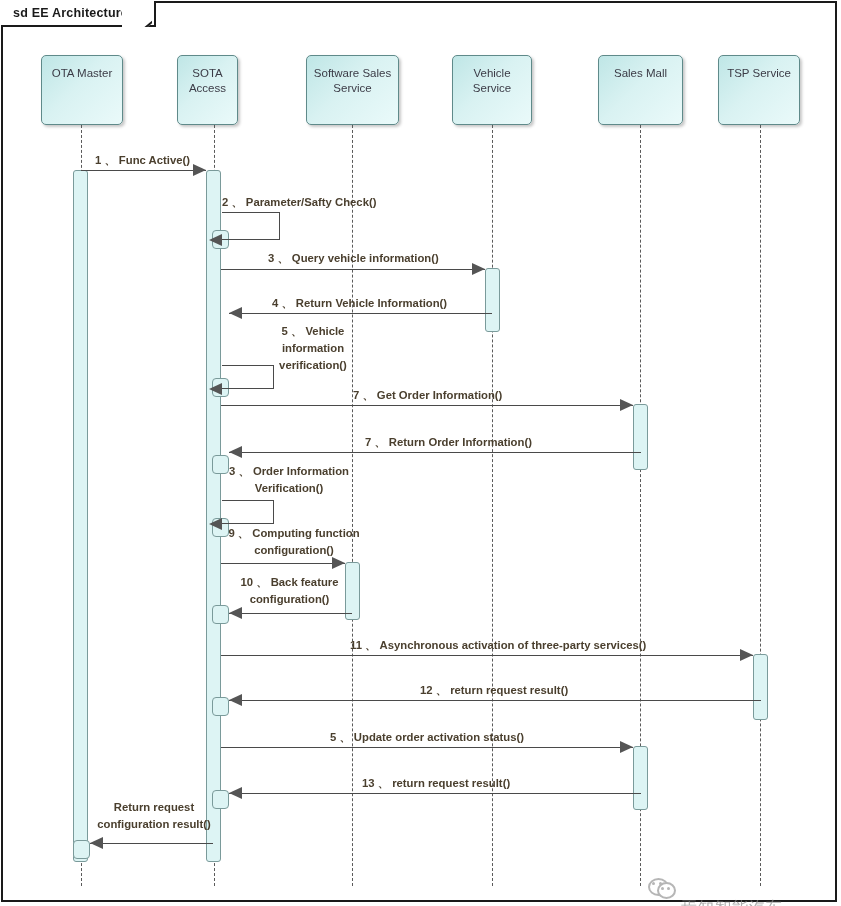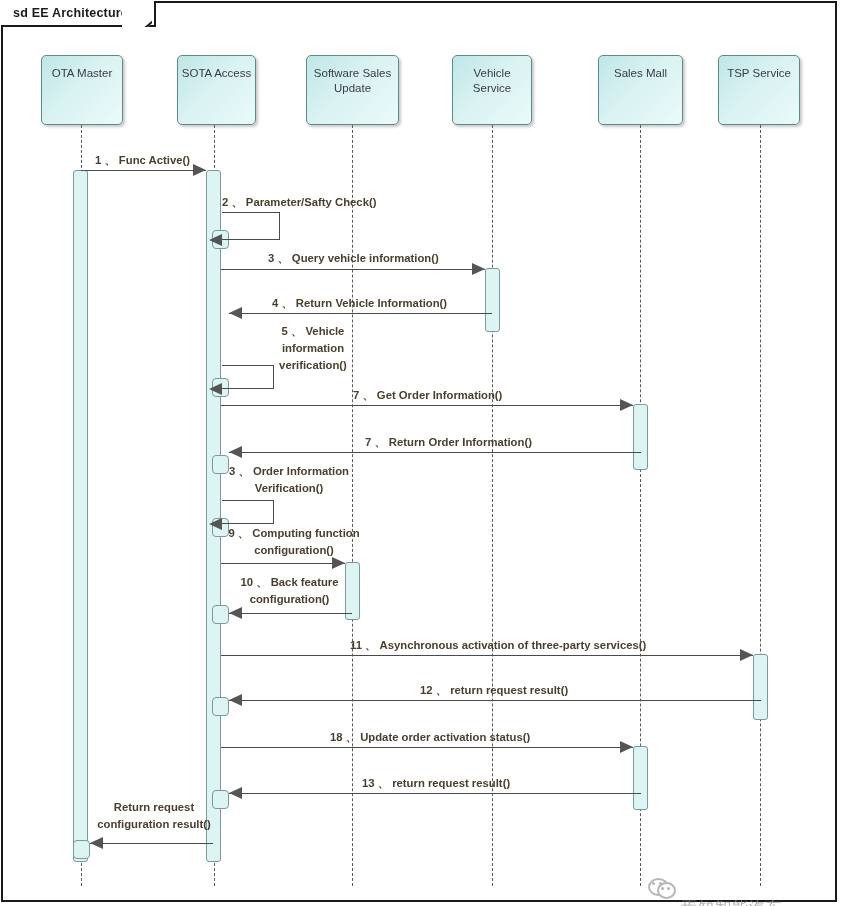--- a/index.html
+++ b/index.html
@@ -59,26 +59,26 @@
   <div class="frame-tab">
     <span>sd EE Architecture</span>
   </div>
   <div class="frame-tab-cut"></div>
 
   <div id="layer-lifelines">
       <div class="head" style="left: 41px; top: 55px; width: 82px; height: 70px;">
         <span>OTA Master</span>
       </div>
       <div class="lifeline" style="left: 81px; top: 125px; height: 761px;"></div>
-      <div class="head" style="left: 177px; top: 55px; width: 79px; height: 70px;">
+      <div class="head" style="left: 177px; top: 55px; width: 61px; height: 70px;">
         <span>SOTA Access</span>
       </div>
       <div class="lifeline" style="left: 214px; top: 125px; height: 761px;"></div>
       <div class="head" style="left: 306px; top: 55px; width: 93px; height: 70px;">
-        <span>Software Sales Update</span>
+        <span>Software Sales Service</span>
       </div>
       <div class="lifeline" style="left: 352px; top: 125px; height: 761px;"></div>
       <div class="head" style="left: 452px; top: 55px; width: 80px; height: 70px;">
         <span>Vehicle Service</span>
       </div>
       <div class="lifeline" style="left: 492px; top: 125px; height: 761px;"></div>
       <div class="head" style="left: 598px; top: 55px; width: 85px; height: 70px;">
         <span>Sales Mall</span>
       </div>
       <div class="lifeline" style="left: 640px; top: 125px; height: 761px;"></div>
@@ -136,21 +136,21 @@
       <div class="arrow left" style="top: 607px; left: 229px;"></div>
       <div class="msg-label wrap" style="left: 218px; top: 574px; width: 143px;">10 、 Back feature configuration()</div>
       <div class="msg-line" style="left: 221px; top: 655px; width: 532px;"></div>
       <div class="arrow right" style="top: 649px; left: 740px;"></div>
       <div class="msg-label" style="left: 350px; top: 637px; width: 300px;">11 、 Asynchronous activation of three-party services()</div>
       <div class="msg-line" style="left: 229px; top: 700px; width: 532px;"></div>
       <div class="arrow left" style="top: 694px; left: 229px;"></div>
       <div class="msg-label" style="left: 420px; top: 682px; width: 160px;">12 、 return request result()</div>
       <div class="msg-line" style="left: 221px; top: 747px; width: 412px;"></div>
       <div class="arrow right" style="top: 741px; left: 620px;"></div>
-      <div class="msg-label" style="left: 330px; top: 729px; width: 220px;">18 、 Update order activation status()</div>
+      <div class="msg-label" style="left: 330px; top: 729px; width: 220px;">5 、 Update order activation status()</div>
       <div class="msg-line" style="left: 229px; top: 793px; width: 412px;"></div>
       <div class="arrow left" style="top: 787px; left: 229px;"></div>
       <div class="msg-label" style="left: 362px; top: 775px; width: 160px;">13 、 return request result()</div>
       <div class="msg-line" style="left: 90px; top: 843px; width: 123px;"></div>
       <div class="arrow left" style="top: 837px; left: 90px;"></div>
       <div class="msg-label wrap" style="left: 88px; top: 799px; width: 132px;">Return request configuration result()</div>
     </div>
 
   <div class="watermark" id="watermark" style="left: 648px; top: 853px;">
     <span class="wm-icon">

